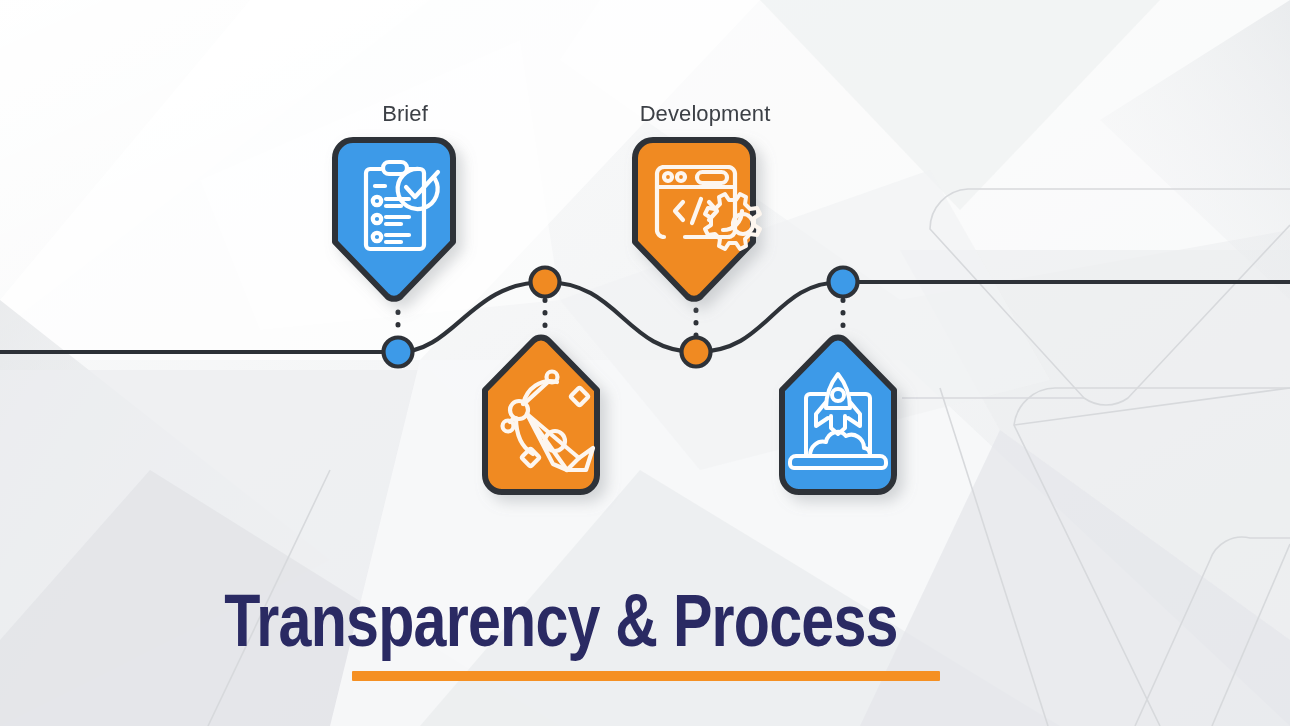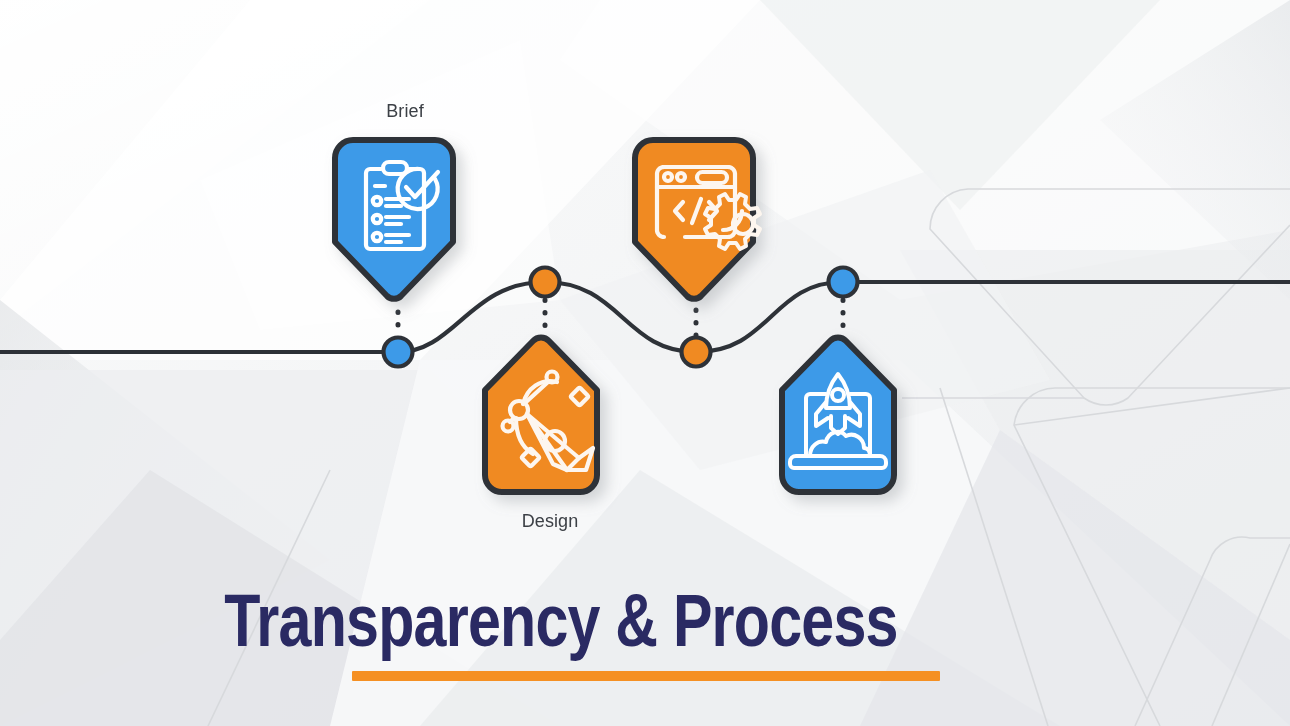--- a/index.html
+++ b/index.html
@@ -18,21 +18,21 @@
   .wire-layer{position:absolute;inset:0;width:1290px;height:726px;}
 
   
   .pin{position:absolute;}
   .pin .pin-svg{position:absolute;left:0;top:0;overflow:visible;}
 
   
   .step-label{
     position:absolute;
     color:#3c4046;
-    font-size:18px;
+    font-size:22px;
     font-weight:400;
     letter-spacing:.1px;
     white-space:nowrap;
     text-align:center;
   }
 
   
   .title-wrap{position:absolute;left:0;top:583px;width:1122px;text-align:center;}
   .headline{
     font-family:"Liberation Sans Narrow","Liberation Sans",sans-serif;
@@ -182,21 +182,20 @@
         <line x1="39" y1="88" x2="35" y2="92"></line>
         <rect x="98" y="60" width="13" height="13" rx="1.8" transform="rotate(45 104.5 66.5)"></rect>
         <rect x="49" y="121" width="13" height="13" rx="1.8" transform="rotate(45 55.5 127.5)"></rect>
         <path d="M52 84 L104 128 L92 140 Z"></path>
         <path d="M52 84 L78 134 L92 140"></path>
         <circle cx="80" cy="111" r="10"></circle>
         <path d="M104 128 L118 118 L111 140 L92 140"></path>
       </g>
     </svg>
   </div>
-  <div class="step-label" style="left:460px;top:511px;width:180px;">Design</div>
 
   <div class="pin" style="left:625px;top:132px;width:160px;height:180px;">
     <svg class="pin-svg" width="160" height="180" viewBox="0 0 160 180">
       <defs>
         <filter id="shDev" x="-30%" y="-20%" width="170%" height="160%">
           <feDropShadow dx="7" dy="7" stdDeviation="7" flood-color="#8c9196" flood-opacity="0.35"></feDropShadow>
         </filter>
       </defs>
       <g filter="url(#shDev)">
         <path d="M10 26 A18 18 0 0 1 28 8 L110 8 A18 18 0 0 1 128 26 L128 110 L76 164 A10 10 0 0 1 62 164 L10 110 Z" fill="#f08a22" stroke="#2e3238" stroke-width="6" stroke-linejoin="round"></path>
@@ -210,20 +209,21 @@
         <rect x="72" y="40" width="30" height="11" rx="5.5"></rect>
         <path d="M58 70 L50 79 L58 88"></path>
         <path d="M84 70 L92 79 L84 88"></path>
         <line x1="76" y1="67" x2="67" y2="91"></line>
         <path d="M117 79 A19 19 0 0 1 98 98"></path>
         <path d="M111 68 l4 -6 6 3 -1 7 5 5 7 -1 3 6 -6 4 0 7 6 4 -3 6 -7 -1 -5 5 1 7 -6 3 -4 -6 -7 0 -4 6 -6 -3 1 -7 -5 -5 -7 1 -3 -6 6 -4 0 -7 -6 -4 3 -6 7 1 5 -5 -1 -7 6 -3 4 6 7 0 Z" stroke-width="4" stroke-linejoin="round"></path>
         <circle cx="118" cy="92" r="10"></circle>
       </g>
     </svg>
   </div>
+  <div class="step-label" style="left:605px;top:101px;width:200px;">Development</div>
 
   <div class="pin" style="left:772px;top:330px;width:150px;height:172px;">
     <svg class="pin-svg" width="150" height="172" viewBox="0 0 150 172">
       <defs>
         <filter id="shLaunch" x="-30%" y="-20%" width="170%" height="160%">
           <feDropShadow dx="7" dy="7" stdDeviation="7" flood-color="#8c9196" flood-opacity="0.35"></feDropShadow>
         </filter>
       </defs>
       <g filter="url(#shLaunch)">
         <path d="M10 60 L58 11 A11 11 0 0 1 74 11 L122 60 L122 145 A17 17 0 0 1 105 162 L27 162 A17 17 0 0 1 10 145 Z" fill="#3d9ae8" stroke="#2e3238" stroke-width="6" stroke-linejoin="round"></path>

